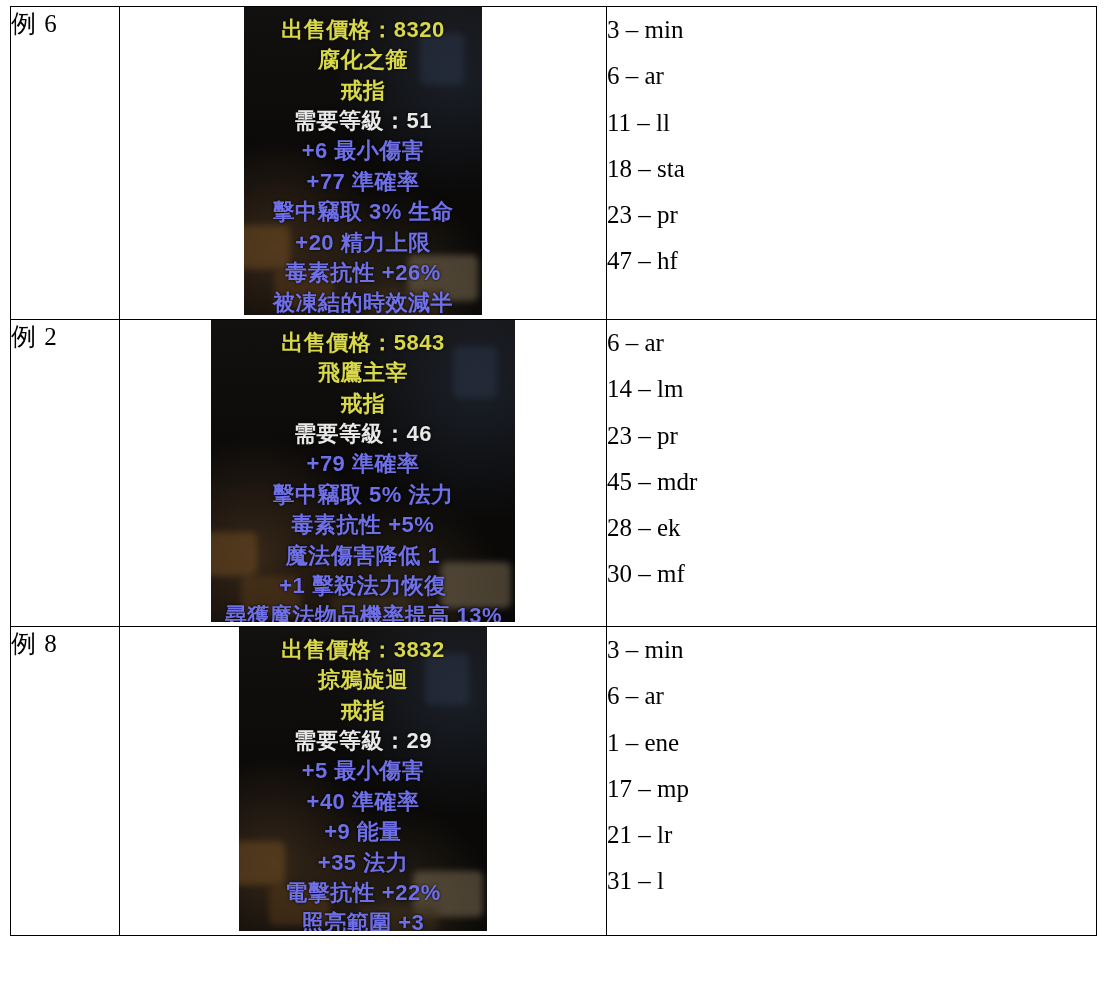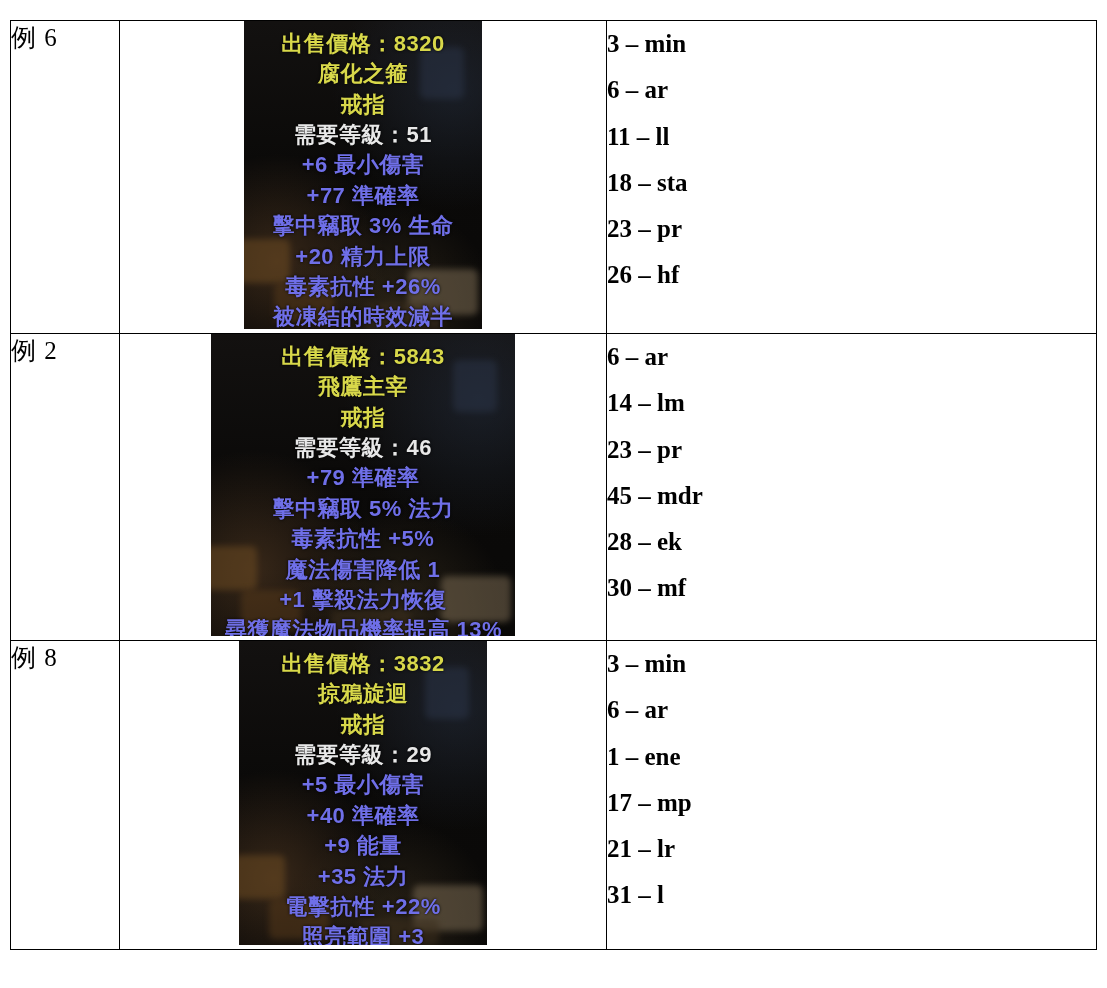--- a/index.html
+++ b/index.html
@@ -16,21 +16,21 @@
   }
   .page {
     position: relative;
     width: 1107px;
     height: 988px;
     box-sizing: border-box;
   }
   table.examples {
     border-collapse: collapse;
     width: 1087px;
-    margin: 20px 0 0 10px;
+    margin: 6px 0 0 10px;
     table-layout: fixed;
   }
   table.examples td {
     border: 1px solid #000;
     vertical-align: top;
     padding: 0;
   }
   td.label-cell {
     width: 108px;
     padding: 18px 0 0 16px;
@@ -40,21 +40,20 @@
   }
   td.tooltip-cell {
     width: 486px;
     text-align: center;
     padding: 10px 0 12px 0;
   }
   td.stats-cell {
     padding: 18px 0 10px 22px;
     font-size: 25px;
     line-height: 1.85;
-    font-weight: bold;
   }
   .stat-line {
     white-space: nowrap;
   }
 
   
   .tooltip {
     display: inline-block;
     position: relative;
     background: #0a0806;
@@ -105,21 +104,21 @@
     <tbody id="table-body">
         <tr>
           <td class="label-cell">例 6</td>
           <td class="tooltip-cell"><div class="tooltip" style="width: 238px; height: 308px;"><div class="bg-blob blob-a"></div><div class="bg-blob blob-b"></div><div class="bg-blob blob-c"></div><div class="bg-blob blob-d"></div><div class="bg-blob blob-e"></div><div class="line c-gold">出售價格：8320</div><div class="line c-gold">腐化之箍</div><div class="line c-gold">戒指</div><div class="line c-white">需要等級：51</div><div class="line c-blue">+6 最小傷害</div><div class="line c-blue">+77 準確率</div><div class="line c-blue">擊中竊取 3% 生命</div><div class="line c-blue">+20 精力上限</div><div class="line c-blue">毒素抗性 +26%</div><div class="line c-blue">被凍結的時效減半</div></div></td>
           <td class="stats-cell">
             <div class="stat-line">3 – min</div>
             <div class="stat-line">6 – ar</div>
             <div class="stat-line">11 – ll</div>
             <div class="stat-line">18 – sta</div>
             <div class="stat-line">23 – pr</div>
-            <div class="stat-line">26 – hf</div>
+            <div class="stat-line">47 – hf</div>
           </td>
         </tr>
         <tr>
           <td class="label-cell">例 2</td>
           <td class="tooltip-cell"><div class="tooltip" style="width: 304px; height: 302px;"><div class="bg-blob blob-a"></div><div class="bg-blob blob-b"></div><div class="bg-blob blob-c"></div><div class="bg-blob blob-d"></div><div class="bg-blob blob-e"></div><div class="line c-gold">出售價格：5843</div><div class="line c-gold">飛鷹主宰</div><div class="line c-gold">戒指</div><div class="line c-white">需要等級：46</div><div class="line c-blue">+79 準確率</div><div class="line c-blue">擊中竊取 5% 法力</div><div class="line c-blue">毒素抗性 +5%</div><div class="line c-blue">魔法傷害降低 1</div><div class="line c-blue">+1 擊殺法力恢復</div><div class="line c-blue">尋獲魔法物品機率提高 13%</div></div></td>
           <td class="stats-cell">
             <div class="stat-line">6 – ar</div>
             <div class="stat-line">14 – lm</div>
             <div class="stat-line">23 – pr</div>
             <div class="stat-line">45 – mdr</div>

